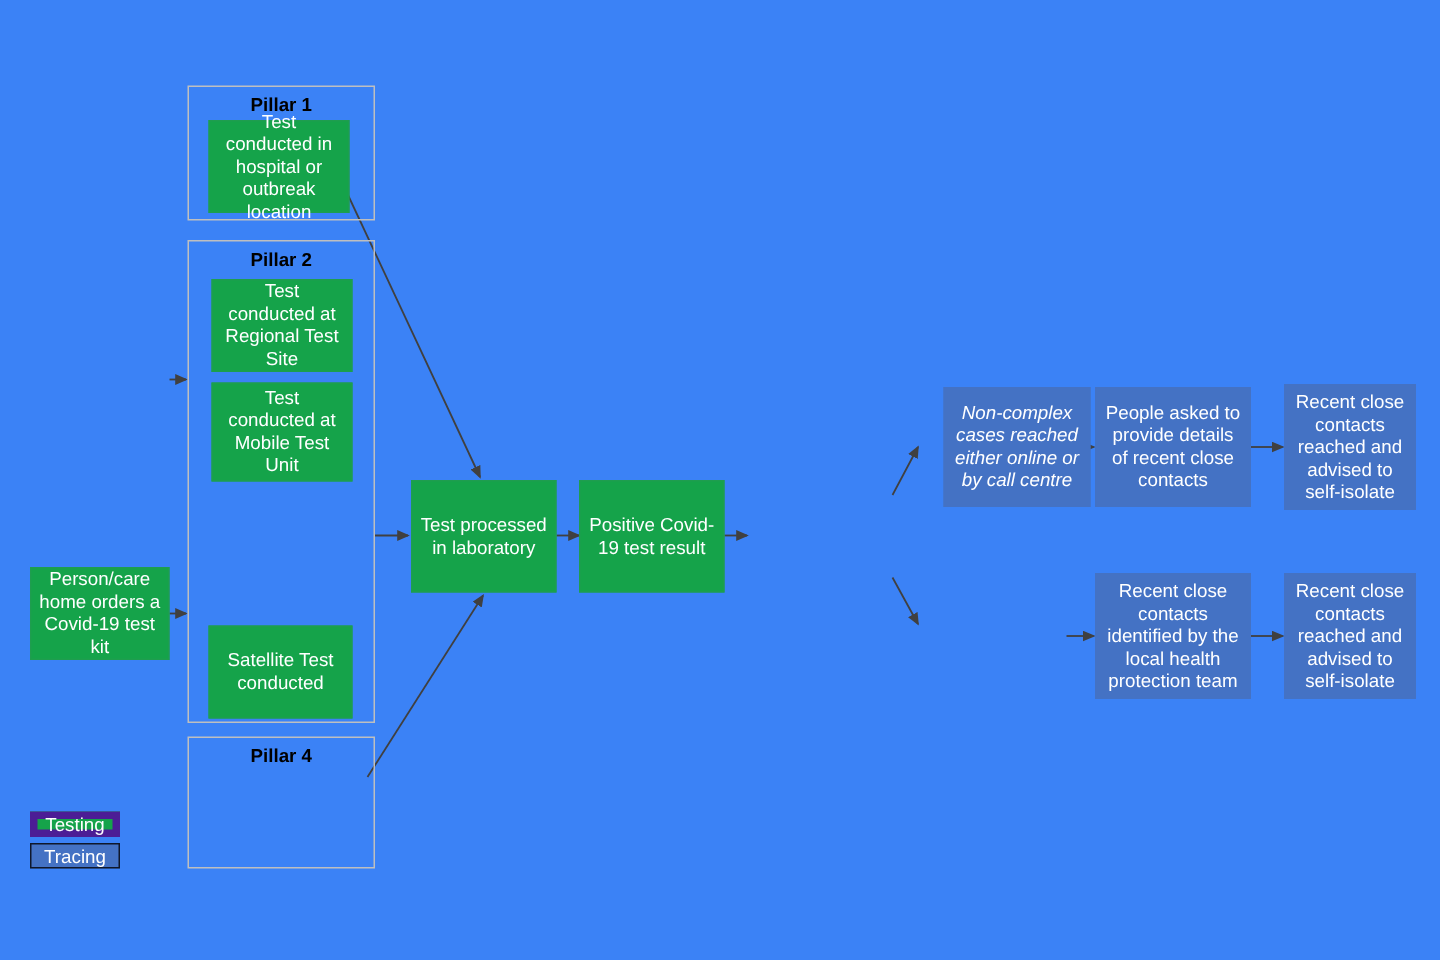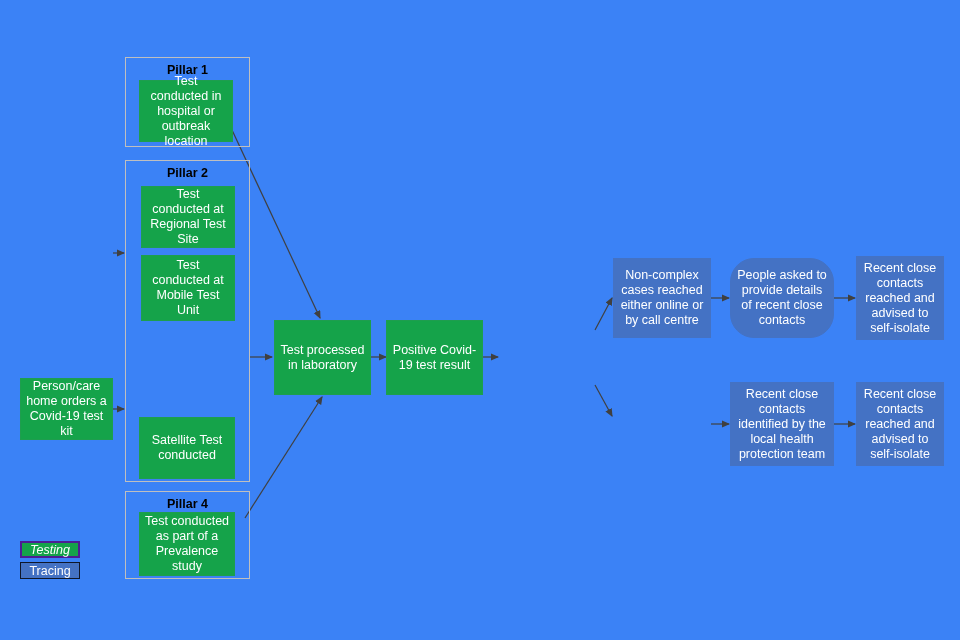--- a/index.html
+++ b/index.html
@@ -61,21 +61,21 @@
   .legend-item {
     position: absolute;
     box-sizing: border-box;
     display: flex;
     align-items: center;
     justify-content: center;
     color: #ffffff;
     font-size: 12.5px;
     line-height: 14px;
   }
-  .legend-item.green { background: #15A34A; border: 2px solid #4c1d95; font-style: italic; }
+  .legend-item.green { background: #15A34A; border: 5px solid #4c1d95; }
   .legend-item.blue  { background: #4472C4; border: 1px solid #0f172a; }
   svg.edges {
     position: absolute;
     left: 0;
     top: 0;
     width: 960px;
     height: 640px;
     pointer-events: none;
   }
 </style>
@@ -136,35 +136,32 @@
   <div class="node green" style="left:141px; top:186px; width:94px; height:62px;">
     <span>Test conducted at Regional Test Site</span>
   </div>
   <div class="node green" style="left:141px; top:255px; width:94px; height:66px;">
     <span>Test conducted at Mobile Test Unit</span>
   </div>
   <div class="node green" style="left:139px; top:417px; width:96px; height:62px;">
     <span>Satellite Test conducted</span>
   </div>
 
-  <div class="node green" style="left:139px; top:512px; width:96px; height:64px;">
-    <span>Test conducted as part of a Prevalence study</span>
-  </div>
 
   <div class="node green" style="left:274px; top:320px; width:97px; height:75px;">
     <span>Test processed in laboratory</span>
   </div>
   <div class="node green" style="left:386px; top:320px; width:97px; height:75px;">
     <span>Positive Covid-19 test result</span>
   </div>
 
-  <div class="node blue" style="left:613px; top:258px; width:98px; height:80px;">
+  <div class="node blue" style="left:629px; top:258px; width:98px; height:80px;font-style:italic;">
     <span>Non-complex cases reached either online or by call centre</span>
   </div>
-  <div class="node blue" style="left:730px; top:258px; width:104px; height:80px;border-radius:24px;">
+  <div class="node blue" style="left:730px; top:258px; width:104px; height:80px;">
     <span>People asked to provide details of recent close contacts</span>
   </div>
   <div class="node blue" style="left:856px; top:256px; width:88px; height:84px;">
     <span>Recent close contacts reached and advised to self-isolate</span>
   </div>
 
   <div class="node blue" style="left:730px; top:382px; width:104px; height:84px;">
     <span>Recent close contacts identified by the local health protection team</span>
   </div>
   <div class="node blue" style="left:856px; top:382px; width:88px; height:84px;">

